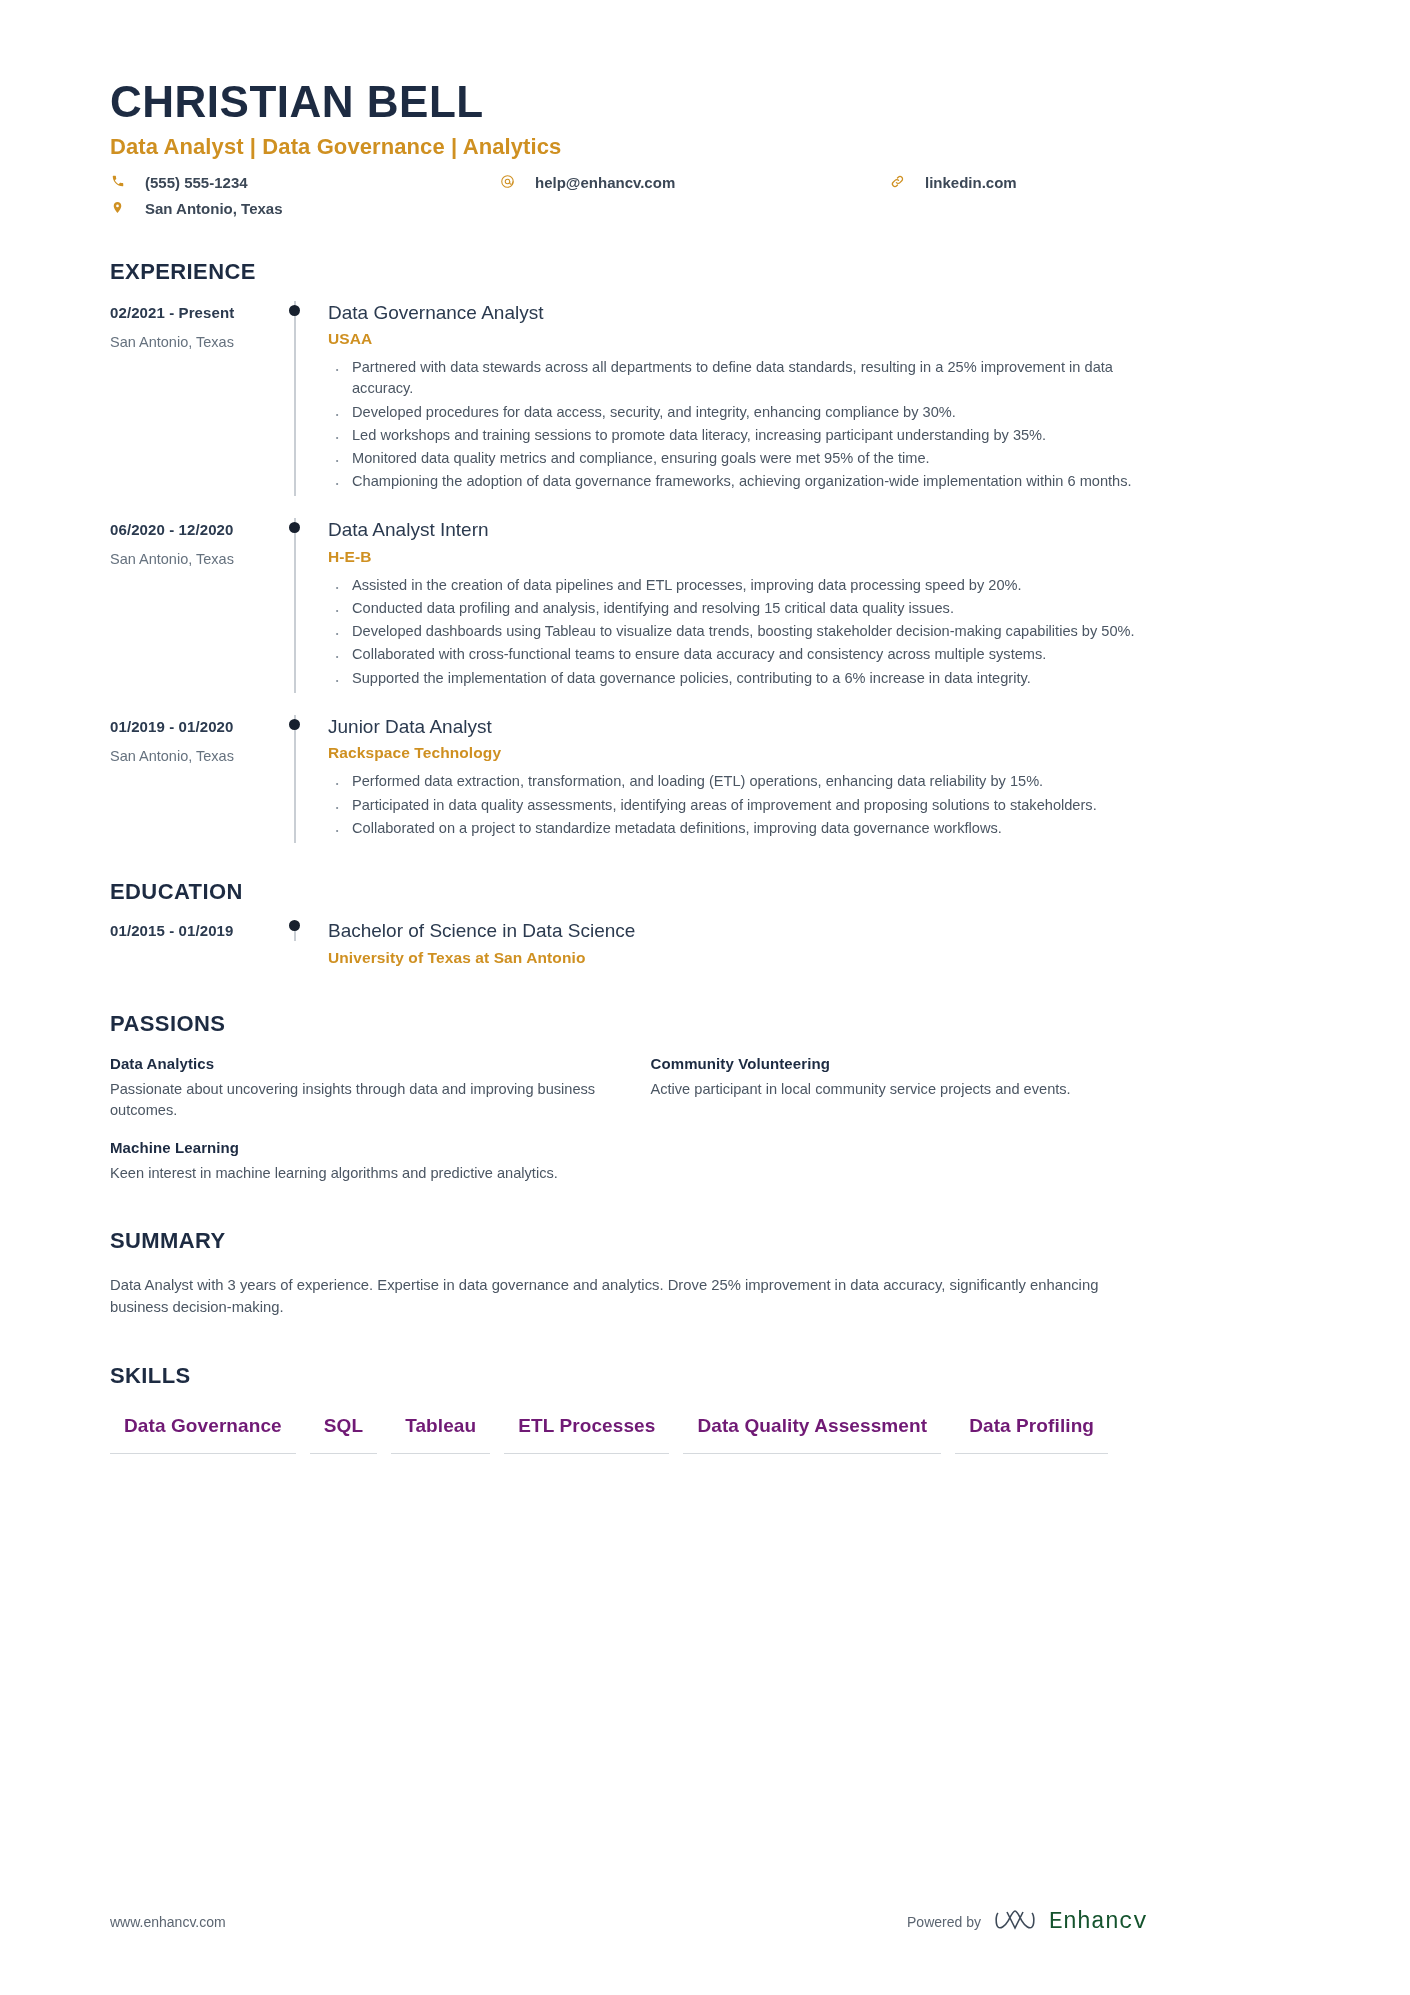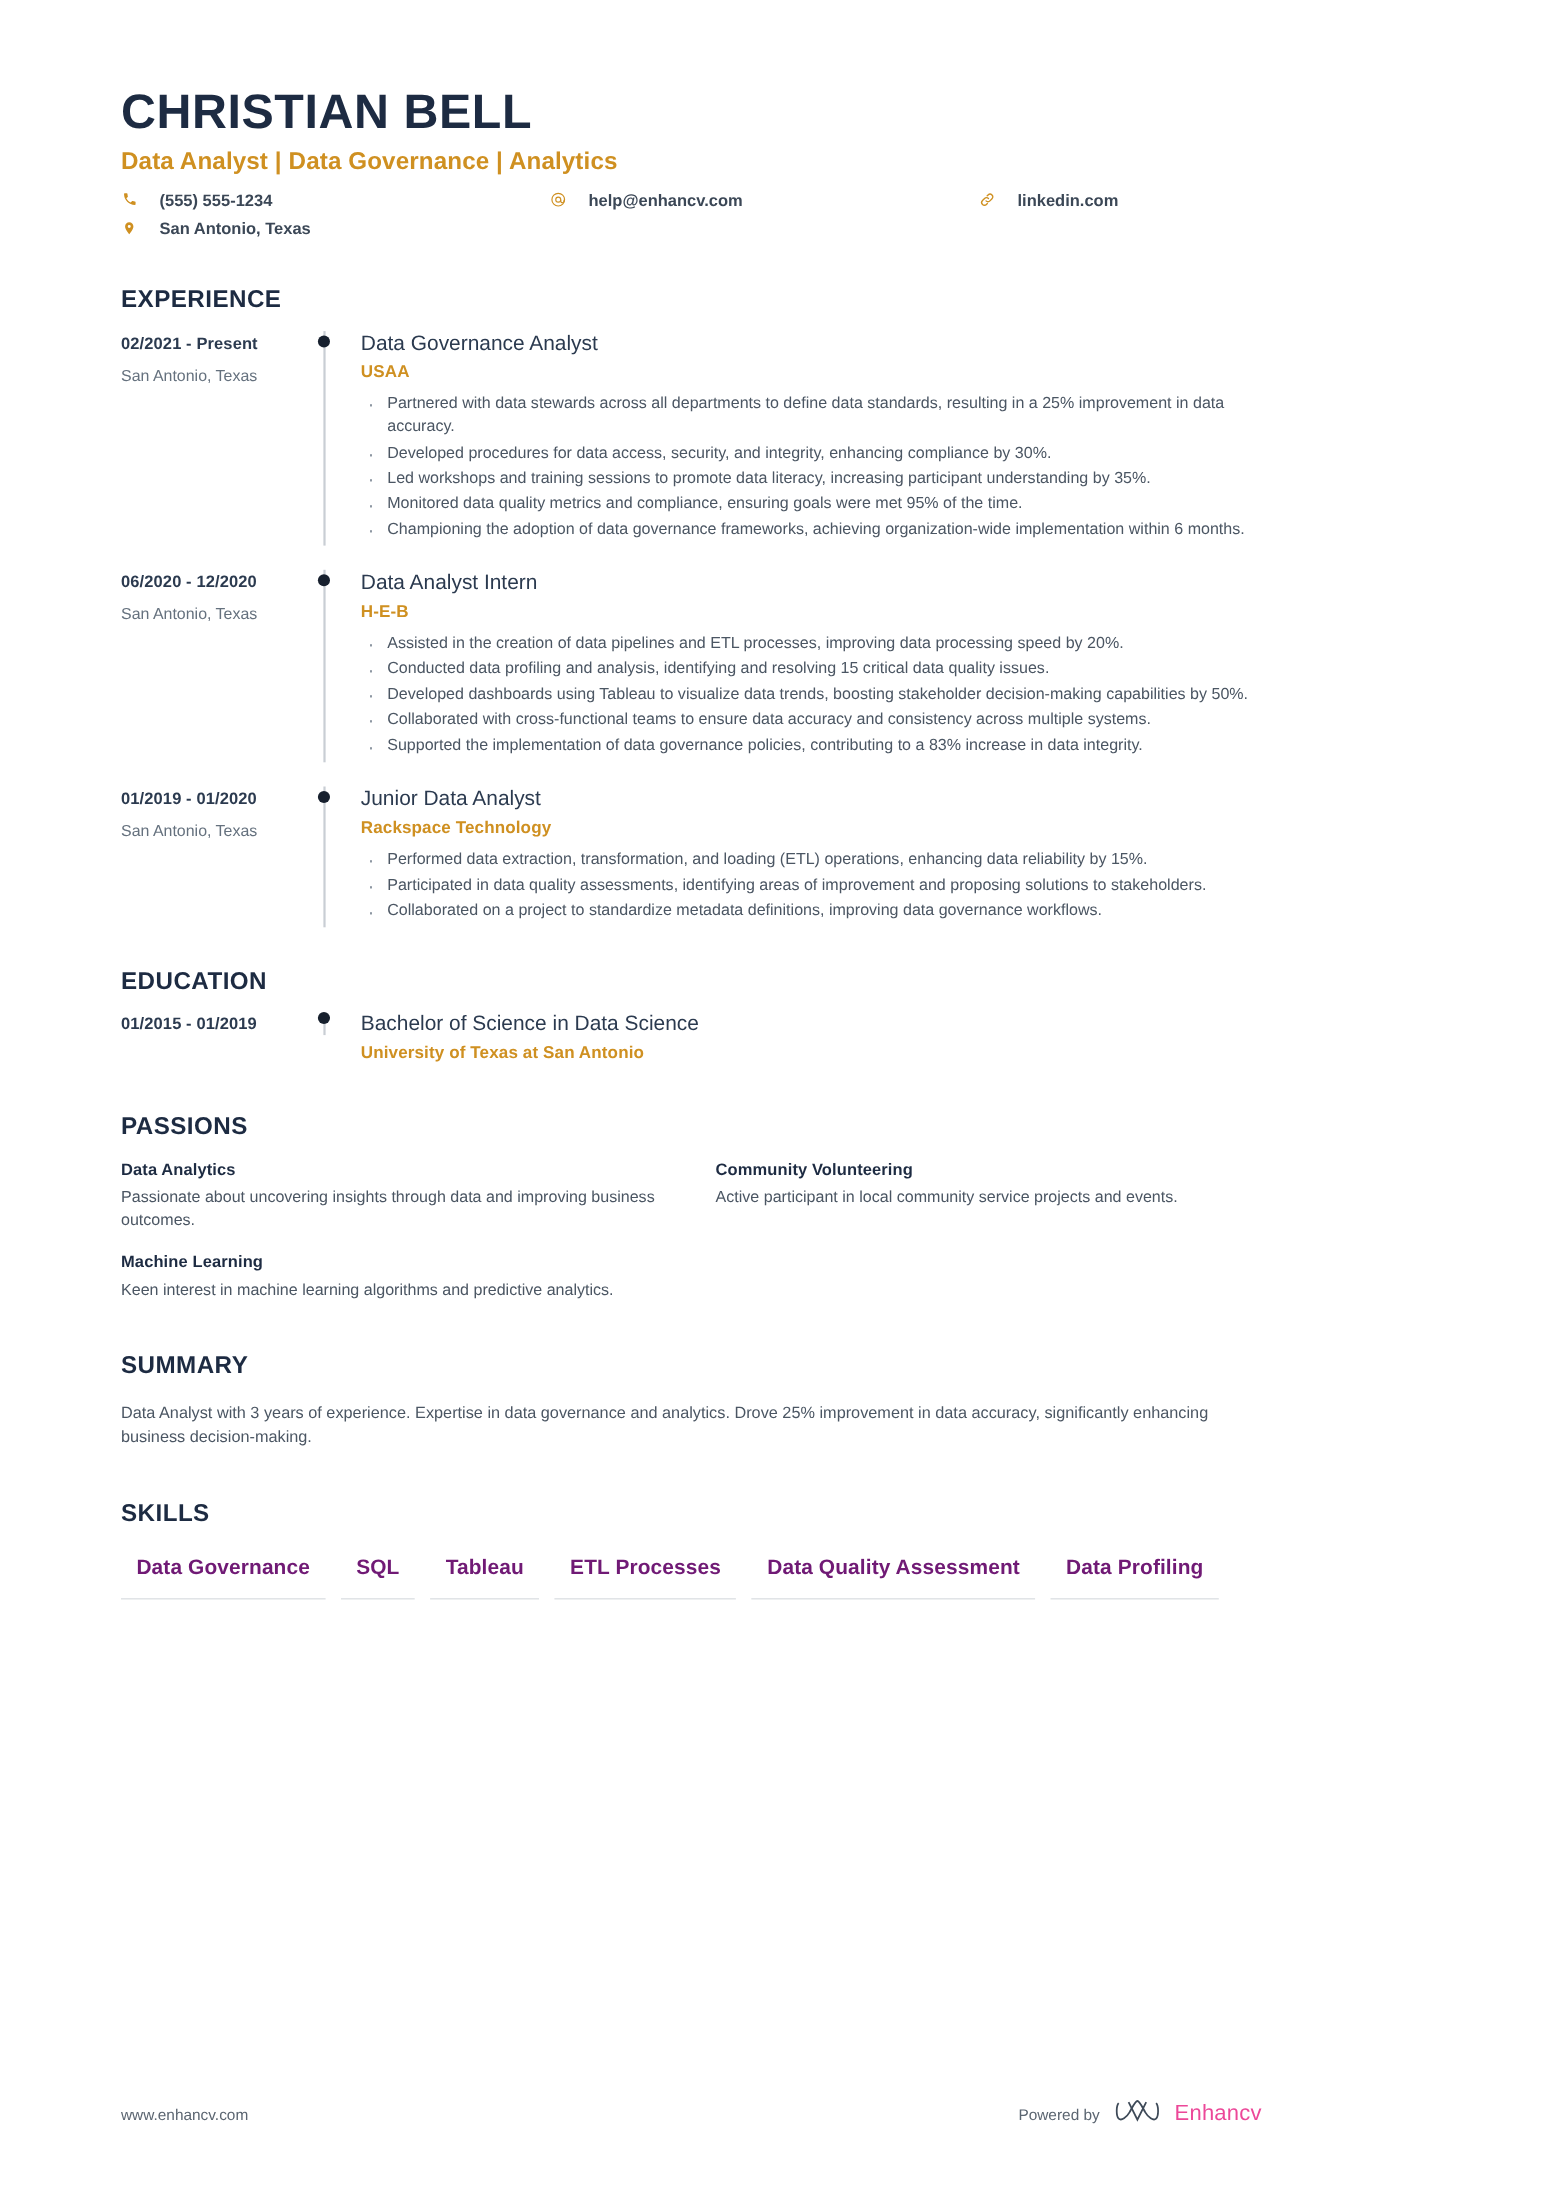--- a/index.html
+++ b/index.html
@@ -213,23 +213,24 @@
   .footer-brand {
     display: flex;
     align-items: center;
     gap: 13px;
   }
   .powered-by {
     font-size: 14px;
     color: #5b6571;
   }
   .brand-name {
-    font-size: 20px;
-    color: #ec4899;
+    font-size: 23px;
+    color: #14532d;
     letter-spacing: 0.2px;
+    font-family: Liberation Mono, monospace;
   }
 </style>
 </head>
 <body>
 
 <div class="page">
 
   <div class="header">
     <h1 class="name">CHRISTIAN BELL</h1>
     <div class="title-line">Data Analyst | Data Governance | Analytics</div>
@@ -311,21 +312,21 @@
         <div class="dot"></div>
       </div>
       <div class="entry-right">
         <div class="job-title">Data Analyst Intern</div>
         <div class="company">H-E-B</div>
         <ul class="bullets">
           <li>Assisted in the creation of data pipelines and ETL processes, improving data processing speed by 20%.</li>
           <li>Conducted data profiling and analysis, identifying and resolving 15 critical data quality issues.</li>
           <li>Developed dashboards using Tableau to visualize data trends, boosting stakeholder decision-making capabilities by 50%.</li>
           <li>Collaborated with cross-functional teams to ensure data accuracy and consistency across multiple systems.</li>
-          <li>Supported the implementation of data governance policies, contributing to a 83% increase in data integrity.</li>
+          <li>Supported the implementation of data governance policies, contributing to a 6% increase in data integrity.</li>
         </ul>
       </div>
     </div>
 
     <div class="entry" style="margin-top:22px;">
       <div class="entry-left">
         <div class="date">01/2019 - 01/2020</div>
         <div class="loc">San Antonio, Texas</div>
       </div>
       <div class="rail">

